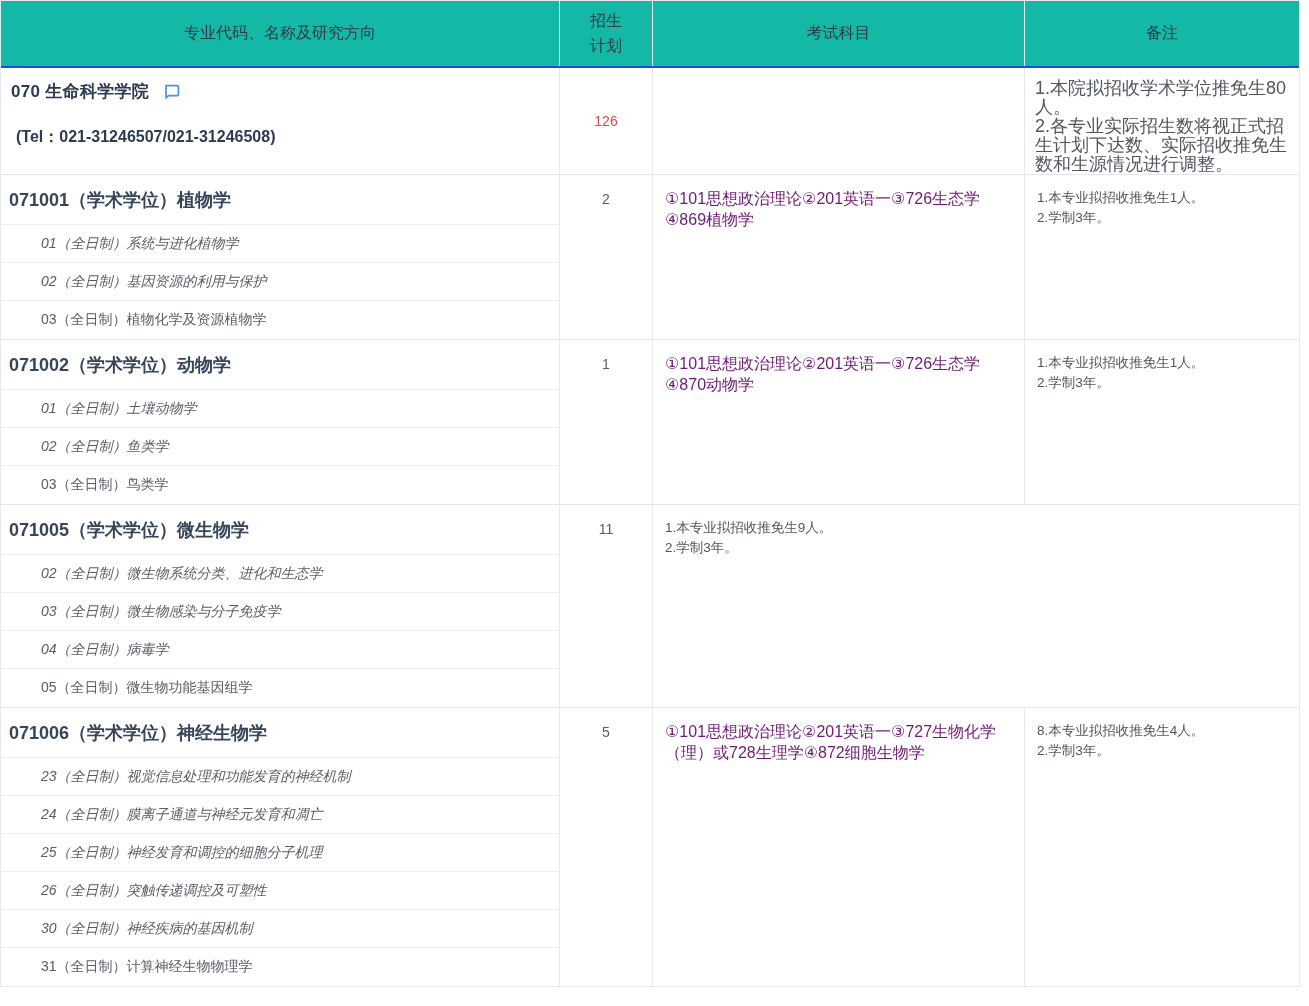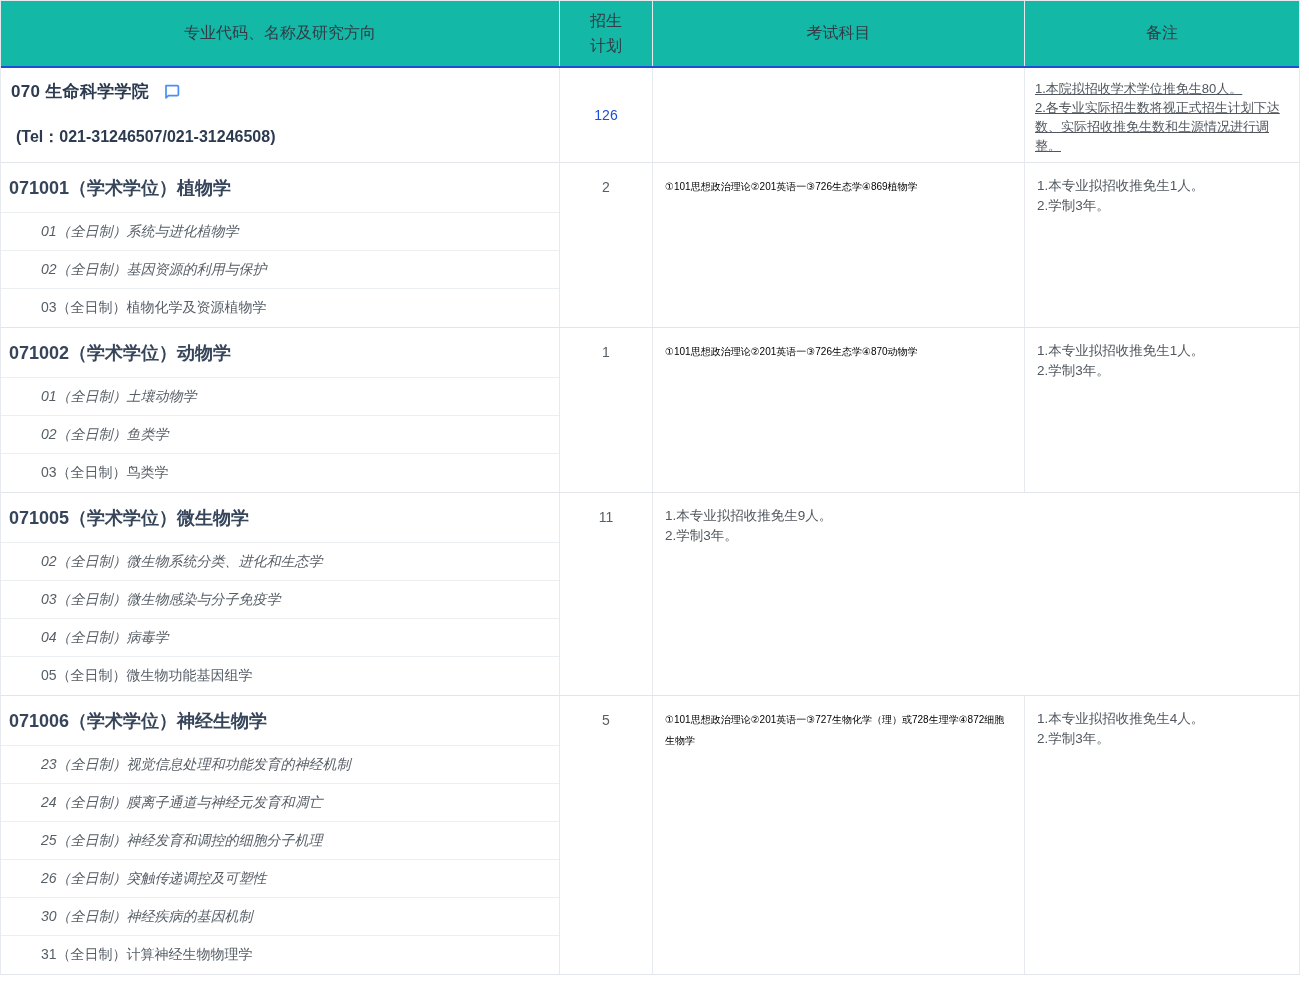--- a/index.html
+++ b/index.html
@@ -61,38 +61,38 @@
   .college-title {
     font-size: 17px; font-weight: bold; color: #2c3b50;
     letter-spacing: 0.3px;
   }
   .bubble-icon { margin-left: 14px; display: inline-flex; cursor: pointer; }
   .college-tel {
     margin-top: 24px; padding-left: 5px;
     font-size: 16px; font-weight: bold; color: #2c3b50;
   }
   .college-plan { display: flex; align-items: center; justify-content: center;
-    font-size: 14px; color: #1d4ed8; }
+    font-size: 14px; color: #ef4444; }
 
   
   .plan {
     padding-top: 16px; text-align: center;
     font-size: 14px; color: #565e66;
   }
   .exam {
     padding: 13px 12px 0 12px;
-    font-size: 10px; color: #000000; line-height: 21px;
+    font-size: 16px; color: #701a75; line-height: 21px;
   }
   .notes {
     padding: 13px 12px 0 12px;
     font-size: 13.5px; color: #50575e; line-height: 20px;
   }
   .notes-college {
     padding: 11px 10px 0 10px;
-    font-size: 13px; color: #50575e; line-height: 19px; text-decoration: underline;
+    font-size: 18px; color: #50575e; line-height: 19px;
   }
 </style>
 </head>
 <body>
 
 <div class="table">
 
   <div class="thead">
     <div class="th">专业代码、名称及研究方向</div>
     <div class="th">
@@ -176,18 +176,18 @@
       <div class="dir">23（全日制）视觉信息处理和功能发育的神经机制</div>
       <div class="dir">24（全日制）膜离子通道与神经元发育和凋亡</div>
       <div class="dir">25（全日制）神经发育和调控的细胞分子机理</div>
       <div class="dir">26（全日制）突触传递调控及可塑性</div>
       <div class="dir">30（全日制）神经疾病的基因机制</div>
       <div class="dir">31（全日制）计算神经生物物理学</div>
     </div>
     <div class="c plan">5</div>
     <div class="c exam">①101思想政治理论②201英语一③727生物化学（理）或728生理学④872细胞生物学</div>
     <div class="c notes">
-      <div>1.本专业拟招收推免生4人。</div>
+      <div>8.本专业拟招收推免生4人。</div>
       <div>2.学制3年。</div>
     </div>
   </div>
 
 </div>
 
 </body></html>

